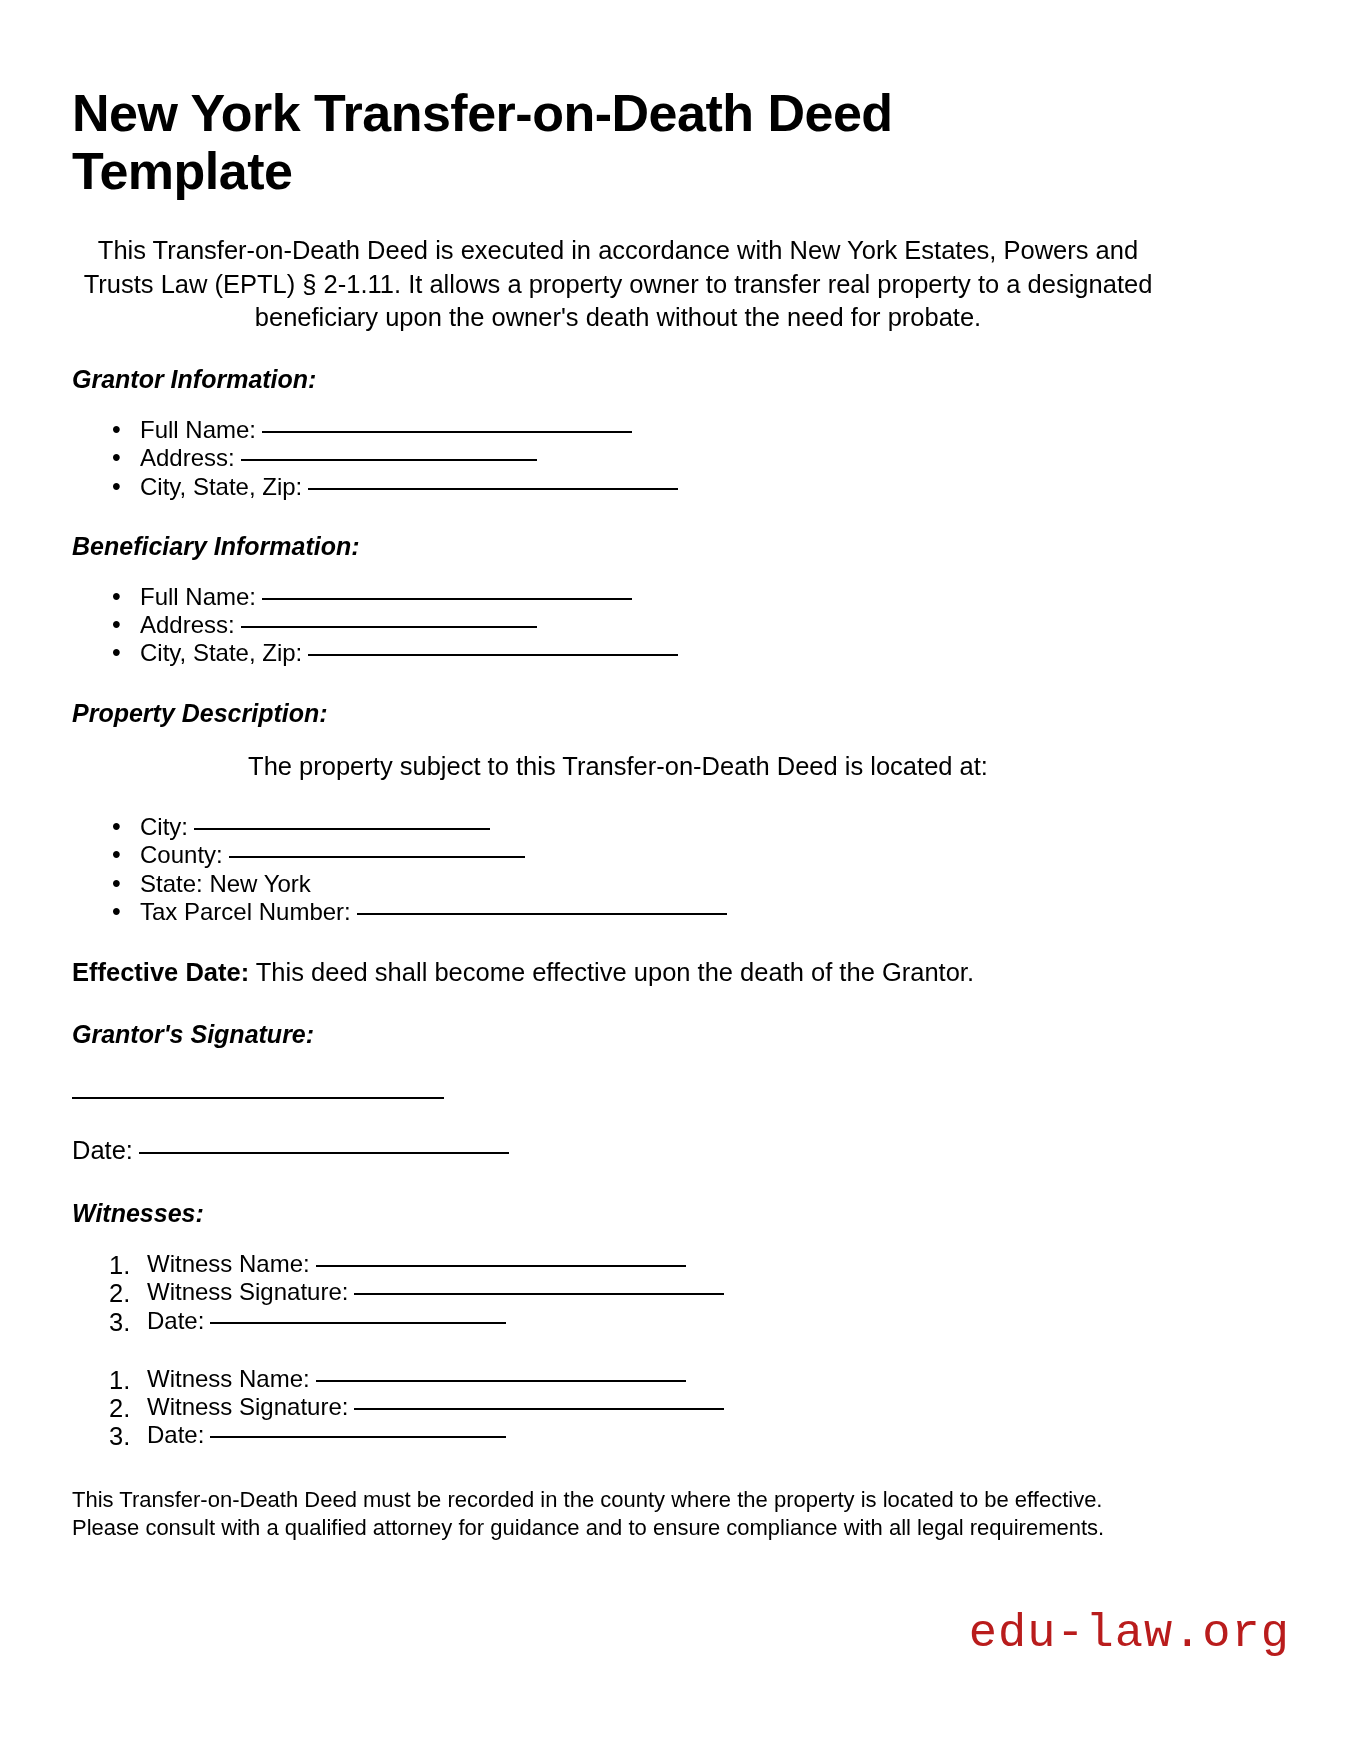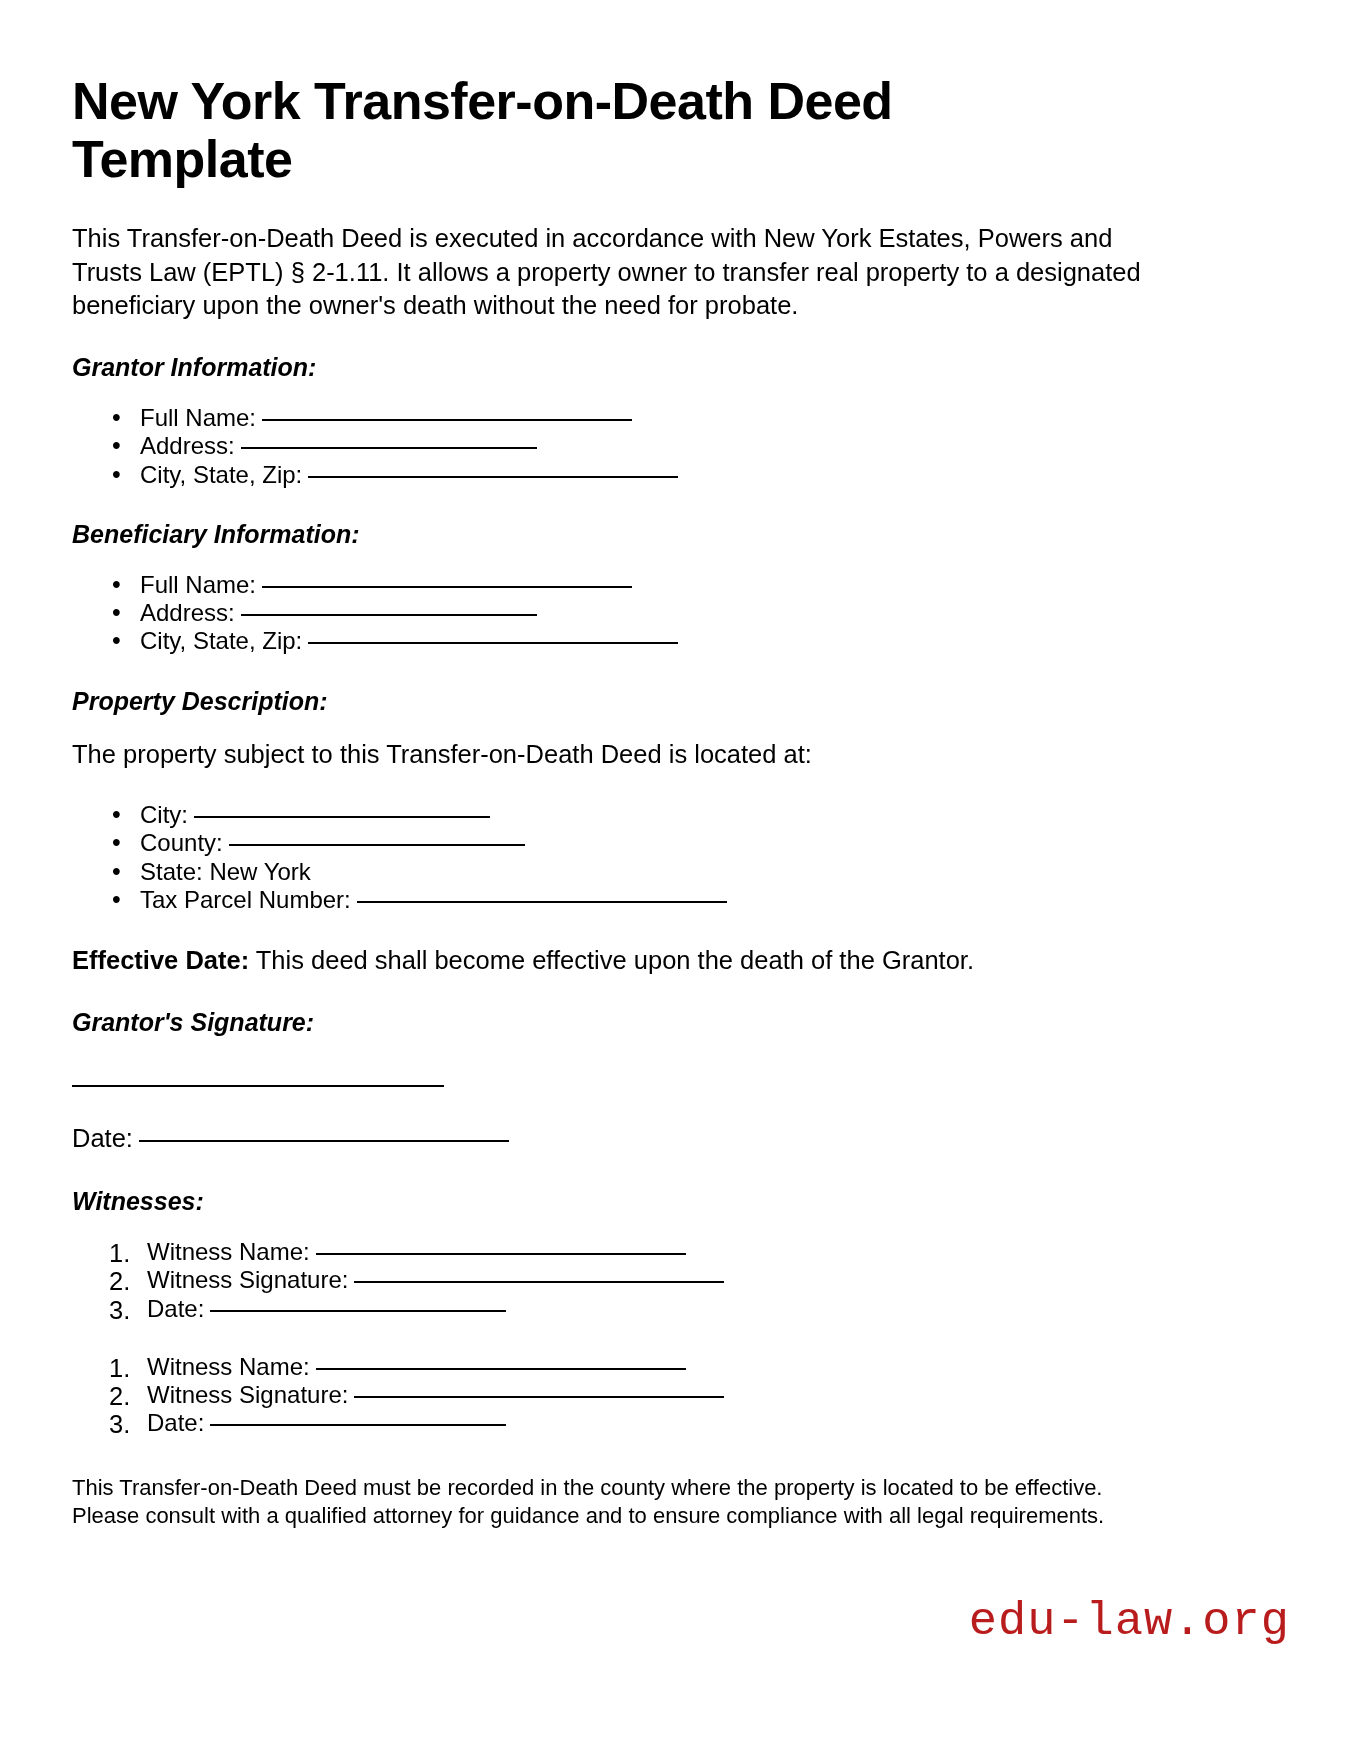--- a/index.html
+++ b/index.html
@@ -10,40 +10,41 @@
   body {
     width: 1362px;
     height: 1763px;
     position: relative;
     font-family: "Liberation Sans", sans-serif;
     color: #000000;
     overflow: hidden;
   }
   .page {
     position: absolute;
-    left: 0; top: 0;
+    left: 0; top: 12px;
     width: 1362px;
     height: 1684px;
     background: #fff;
     box-sizing: border-box;
     padding: 72px 80px 2px 72px;
   }
   .doc-title {
     font-size: 52px;
     font-weight: bold;
     line-height: 1.12;
     letter-spacing: -0.5px;
     margin: 0 0 34px 0;
     max-width: 1030px;
   }
   p.body-text {
     font-size: 25.5px;
     line-height: 1.3;
     margin: 0 0 30px 0;
     max-width: 1092px;
+    text-align: center;
   }
   h2.section-heading {
     font-size: 25px;
     font-weight: bold;
     margin: 0 0 22px 0;
     line-height: 1.2;
     font-style: italic;
   }
   ul.field-list, ol.field-list {
     margin: 0 0 30px 0;

